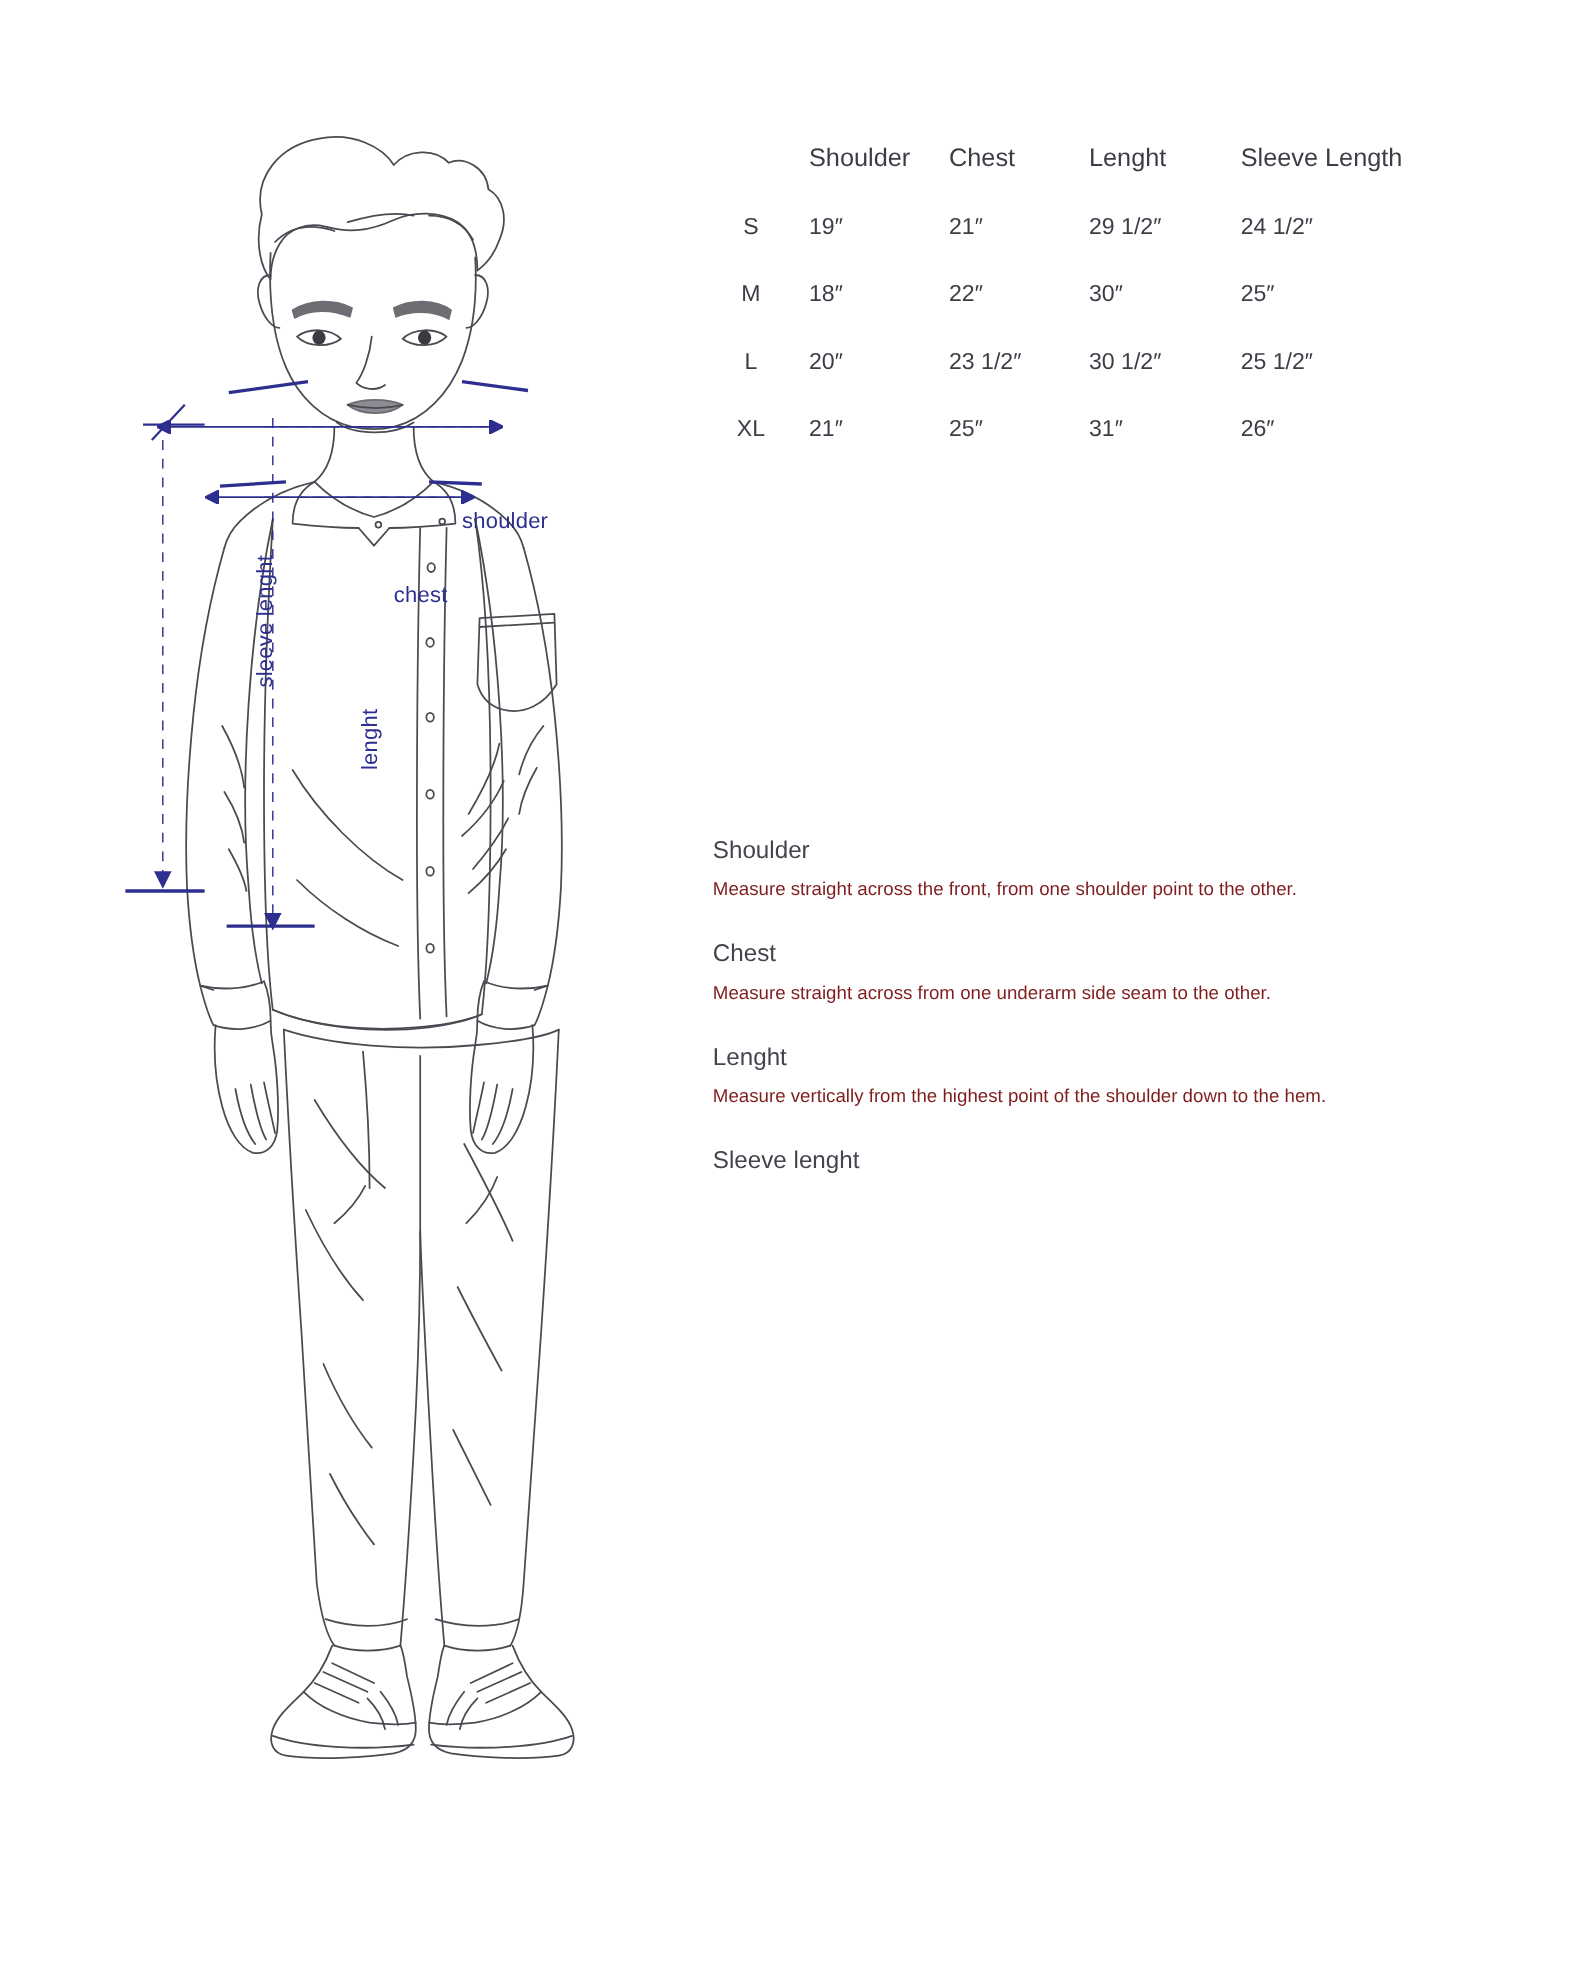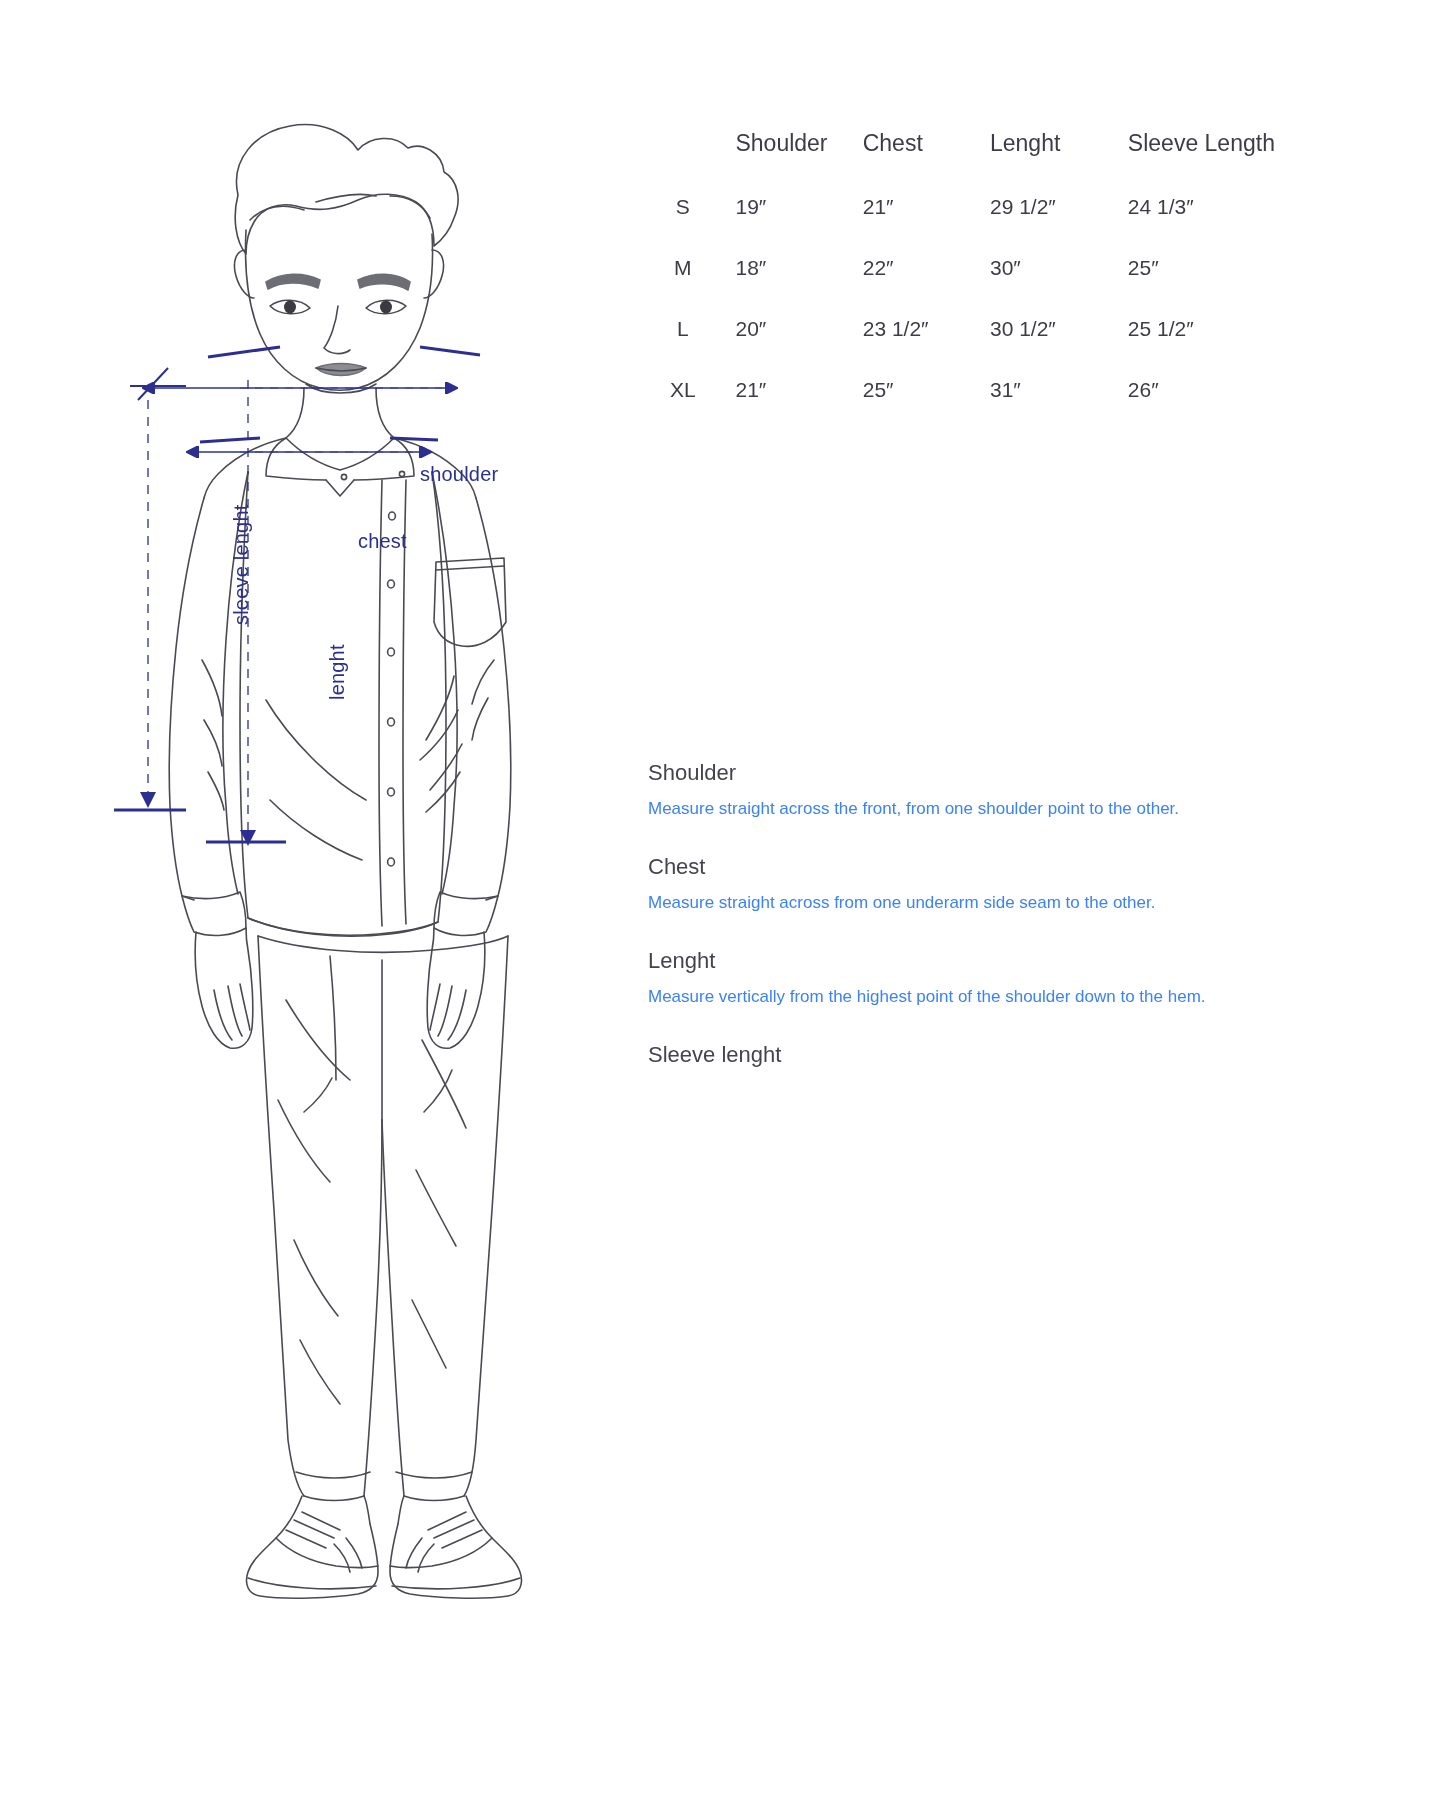--- a/index.html
+++ b/index.html
@@ -87,21 +87,21 @@
   }
   .def-block { margin-bottom: 34px; }
   .def-title {
     font-size: 22px;
     color: #44444e;
     margin: 0 0 12px 0;
     font-weight: normal;
   }
   .def-text {
     font-size: 17px;
-    color: #3b82f6;
+    color: #7f1d1d;
     margin: 0;
     line-height: 1.3;
   }
 </style>
 </head>
 <body>
 
 <div id="illustration">
   <svg viewBox="0 0 520 1500" xmlns="http://www.w3.org/2000/svg">
     <g fill="none" stroke="#4a4a52" stroke-width="1.6" stroke-linecap="round" stroke-linejoin="round">
@@ -314,21 +314,21 @@
       <th class="col-length">Lenght</th>
       <th class="col-sleeve">Sleeve Length</th>
     </tr>
   </thead>
   <tbody>
     <tr>
       <td class="col-size">S</td>
       <td class="col-shoulder">19″</td>
       <td class="col-chest">21″</td>
       <td class="col-length">29 1/2″</td>
-      <td class="col-sleeve">24 1/3″</td>
+      <td class="col-sleeve">24 1/2″</td>
     </tr>
     <tr>
       <td class="col-size">M</td>
       <td class="col-shoulder">18″</td>
       <td class="col-chest">22″</td>
       <td class="col-length">30″</td>
       <td class="col-sleeve">25″</td>
     </tr>
     <tr>
       <td class="col-size">L</td>

